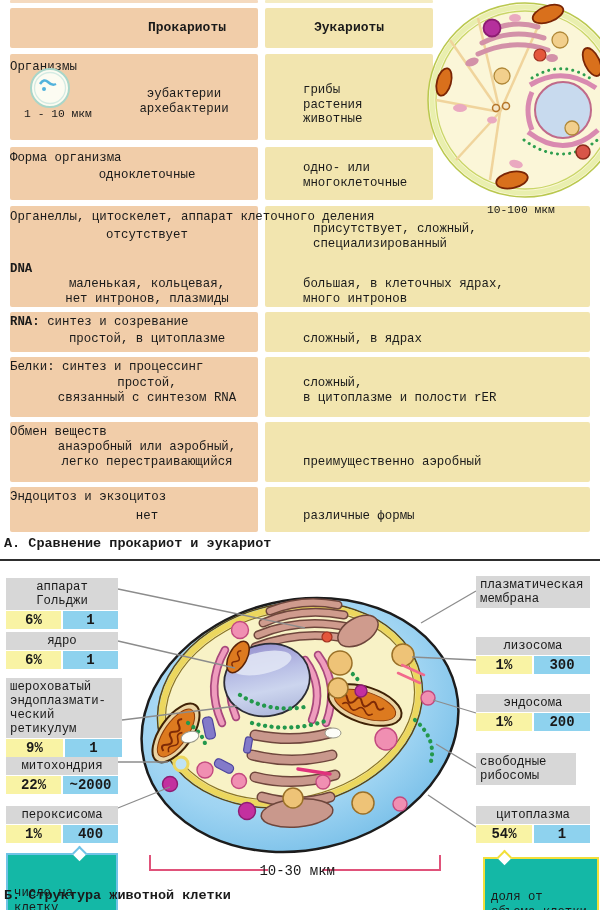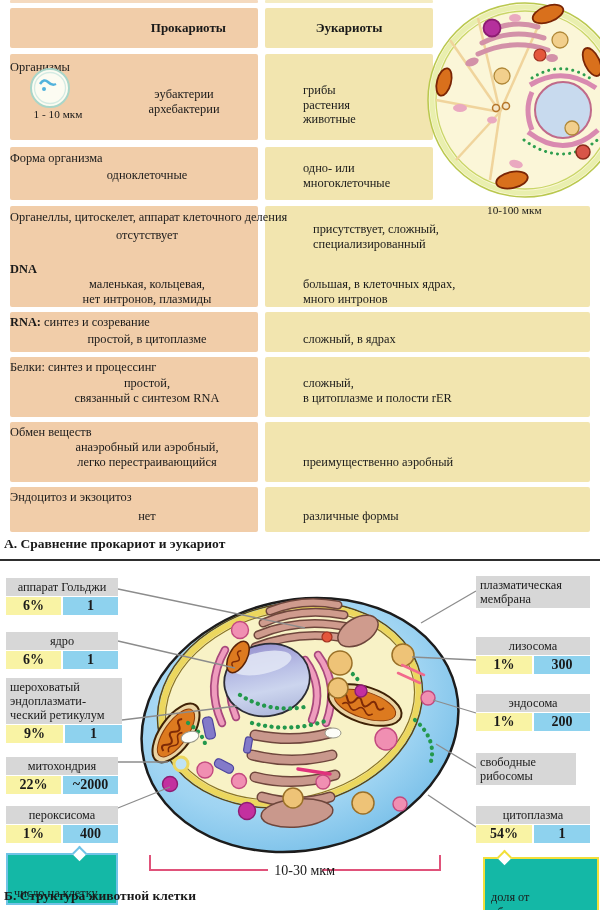--- a/index.html
+++ b/index.html
@@ -1,17 +1,17 @@
 <!DOCTYPE html>
 <html style="--c-pink: #f1cda9; --c-yel: #f2e5af; --c-strip: #d7d7d7; --c-yval: #f9f3a4; --c-bval: #8ed2ee; --c-cblue: #70c3e7; --c-cyellow: #f2df3a; --c-scaleline: #e0527a; --c-leader: #8c8c8c;"><head>
 <meta charset="utf-8">
 <style>
   html,body{margin:0;padding:0;background:#fff}
   #page{position:relative;width:600px;height:910px;background:#fff;overflow:hidden;
-        font-family:Liberation Serif, serif;color:#1a1a1a;}
+        font-family:Liberation Mono, monospace;color:#1a1a1a;}
   
   .trow{position:absolute;left:0;width:600px}
   .bg{position:absolute;top:0;bottom:0;border-radius:2px}
   .bg.pink{left:10px;width:248px;background:var(--c-pink)}
   .bg.yel{left:265px;width:168px;background:var(--c-yel)}
   .trow.wide .bg.yel{width:325px}
   .rhdr{position:absolute;left:10px;width:504px;font-size:12.4px;line-height:14px}
   .rhdr b{font-weight:700}
   .cl{position:absolute;left:10px;width:248px;box-sizing:border-box;text-align:center;
       white-space:pre-line;font-size:12.4px;line-height:14.6px;padding-left:26px}

